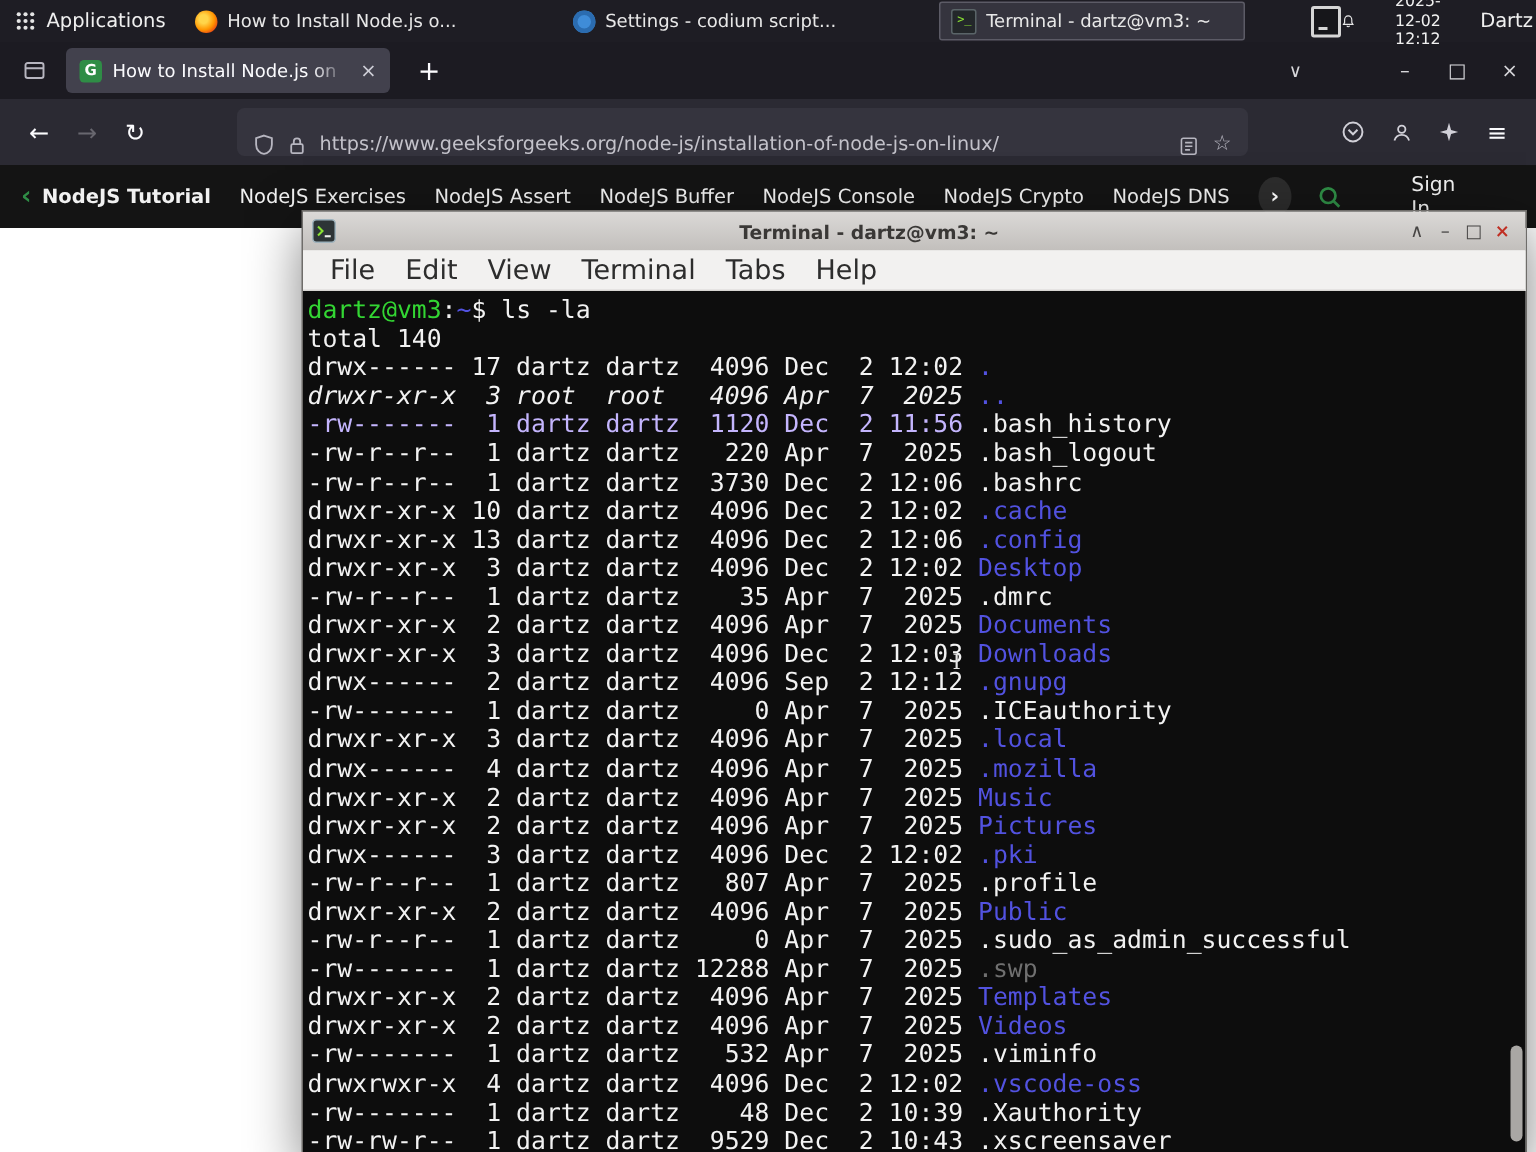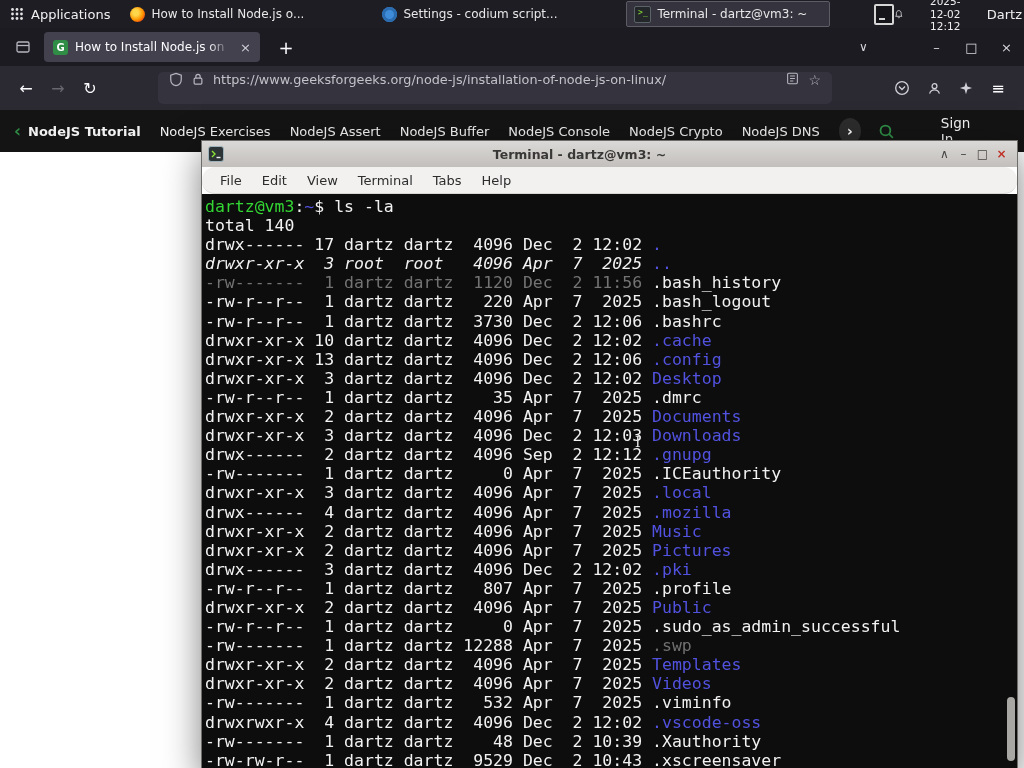--- a/index.html
+++ b/index.html
@@ -42,21 +42,21 @@
   .tab .close{color:#cfcfd8;font-size:13px;padding-left:2px;}
   .newtab{color:#fbfbfe;font-size:18px;margin-left:12px;width:28px;text-align:center;}
   .tab-ctrls{margin-left:auto;display:flex;align-items:center;color:#d7d7db;}
   .tc{width:35px;text-align:center;font-size:13px;}
   .tc.drop{margin-right:38px;font-size:12px;}
 
   .navbar{height:44px;background:#2b2a33;display:flex;align-items:center;padding:0 10px;}
   .nav-ic{width:32px;height:32px;display:flex;align-items:center;justify-content:center;
     color:#fbfbfe;font-size:16px;border-radius:4px;flex:0 0 auto;}
   .nav-ic.dim{color:#68676f;}
-  .urlbar{flex:1;height:32px;background:#35343e;border-radius:5px;display:flex;align-items:flex-start;
+  .urlbar{flex:1;height:32px;background:#35343e;border-radius:5px;display:flex;align-items:flex-end;
     padding:0 11px;gap:9px;margin-left:52px;margin-right:54px;}
   .url-text{flex:1;color:#c3c2ca;font-size:12.8px;white-space:nowrap;overflow:hidden;}
   .right-cluster{display:flex;align-items:center;}
 
   .sitebar{height:42px;background:#141414;display:flex;align-items:center;color:#f1f1f1;
     font-size:13px;padding:0 14px;position:relative;}
   .chev{font-weight:bold;font-size:17px;margin-right:7px;line-height:1;}
   .nav-item{margin-right:19px;white-space:nowrap;}
   .nav-item.first{font-weight:bold;}
   .site-right{margin-left:auto;display:flex;align-items:center;}
@@ -68,21 +68,21 @@
   
   .term{position:absolute;left:201px;top:140px;width:815px;height:628px;display:flex;flex-direction:column;
     border:1px solid #6f6d6a;box-shadow:0 12px 34px rgba(0,0,0,.5);z-index:60;}
   .term-titlebar{height:26px;background:linear-gradient(#dbd9d7,#c2bfbc);display:flex;align-items:center;
     padding:0 6px;flex:0 0 auto;}
   .term-title{flex:1;text-align:center;font-weight:bold;font-size:12.5px;color:#3a3836;
     white-space:nowrap;overflow:hidden;}
   .wbtn{width:19px;text-align:center;font-size:12px;color:#474544;line-height:26px;}
   .wbtn.close{color:#c03024;font-weight:bold;}
   .term-menubar{height:26px;background:#f2f1f0;border-bottom:1px solid #d8d6d3;display:flex;
-    align-items:center;padding-left:8px;font-size:13px;color:#2d2d2d;flex:0 0 auto;border-radius:13px;}
+    align-items:center;padding-left:8px;font-size:18px;color:#2d2d2d;flex:0 0 auto;}
   .menu-item{padding:0 10px;line-height:25px;}
   .term-body{flex:1;position:relative;overflow:hidden;padding:3px 0 0 3px;}
   .tline{white-space:pre;font-family:"DejaVu Sans Mono","Liberation Mono",monospace;
     font-size:16.5px;line-height:19.1px;}
   .term-scrollthumb{position:absolute;right:2px;bottom:8px;width:8px;height:64px;background:#a9a7a4;border-radius:4px;}
   .ibeam{position:absolute;left:433px;top:240px;font-family:"DejaVu Serif","Liberation Serif",serif;
     font-size:14px;color:#e4e4e4;}
 </style>
 </head>
 <body>
@@ -247,21 +247,21 @@
       <span class="menu-item">Terminal</span>
       <span class="menu-item">Tabs</span>
       <span class="menu-item">Help</span>
     </div>
   <div class="term-body" style="background: rgb(13, 13, 13);">
     <div>
         <div class="tline"><span style="color: rgb(51, 214, 51);">dartz@vm3</span><span style="color: rgb(242, 242, 242);">:</span><span style="color: rgb(82, 82, 224);">~</span><span style="color: rgb(242, 242, 242);">$ </span><span style="color: rgb(242, 242, 242);">ls -la</span></div>
         <div class="tline"><span style="color: rgb(242, 242, 242);">total 140</span></div>
         <div class="tline"><span style="color: rgb(242, 242, 242);">drwx------ 17 dartz dartz  4096 Dec  2 12:02 </span><span style="color: rgb(82, 82, 224);">.</span></div>
         <div class="tline"><span style="color: rgb(242, 242, 242); font-style: italic;">drwxr-xr-x  3 root  root   4096 Apr  7  2025 </span><span style="color: rgb(82, 82, 224);">..</span></div>
-        <div class="tline"><span style="color: #737373;">-rw-------  1 dartz dartz  1120 Dec  2 11:56 </span><span style="color: rgb(242, 242, 242);">.bash_history</span></div>
+        <div class="tline"><span style="color: #c4b5fd;">-rw-------  1 dartz dartz  1120 Dec  2 11:56 </span><span style="color: rgb(242, 242, 242);">.bash_history</span></div>
         <div class="tline"><span style="color: rgb(242, 242, 242);">-rw-r--r--  1 dartz dartz   220 Apr  7  2025 </span><span style="color: rgb(242, 242, 242);">.bash_logout</span></div>
         <div class="tline"><span style="color: rgb(242, 242, 242); margin-top: 33px;">-rw-r--r--  1 dartz dartz  3730 Dec  2 12:06 </span><span style="color: rgb(242, 242, 242);">.bashrc</span></div>
         <div class="tline"><span style="color: rgb(242, 242, 242);">drwxr-xr-x 10 dartz dartz  4096 Dec  2 12:02 </span><span style="color: rgb(82, 82, 224);">.cache</span></div>
         <div class="tline"><span style="color: rgb(242, 242, 242);">drwxr-xr-x 13 dartz dartz  4096 Dec  2 12:06 </span><span style="color: rgb(82, 82, 224);">.config</span></div>
         <div class="tline"><span style="color: rgb(242, 242, 242);">drwxr-xr-x  3 dartz dartz  4096 Dec  2 12:02 </span><span style="color: rgb(82, 82, 224);">Desktop</span></div>
         <div class="tline"><span style="color: rgb(242, 242, 242);">-rw-r--r--  1 dartz dartz    35 Apr  7  2025 </span><span style="color: rgb(242, 242, 242);">.dmrc</span></div>
         <div class="tline"><span style="color: rgb(242, 242, 242);">drwxr-xr-x  2 dartz dartz  4096 Apr  7  2025 </span><span style="color: rgb(82, 82, 224);">Documents</span></div>
         <div class="tline"><span style="color: rgb(242, 242, 242);">drwxr-xr-x  3 dartz dartz  4096 Dec  2 12:03 </span><span style="color: rgb(82, 82, 224);">Downloads</span></div>
         <div class="tline"><span style="color: rgb(242, 242, 242);">drwx------  2 dartz dartz  4096 Sep  2 12:12 </span><span style="color: rgb(82, 82, 224);">.gnupg</span></div>
         <div class="tline"><span style="color: rgb(242, 242, 242);">-rw-------  1 dartz dartz     0 Apr  7  2025 </span><span style="color: rgb(242, 242, 242);">.ICEauthority</span></div>

